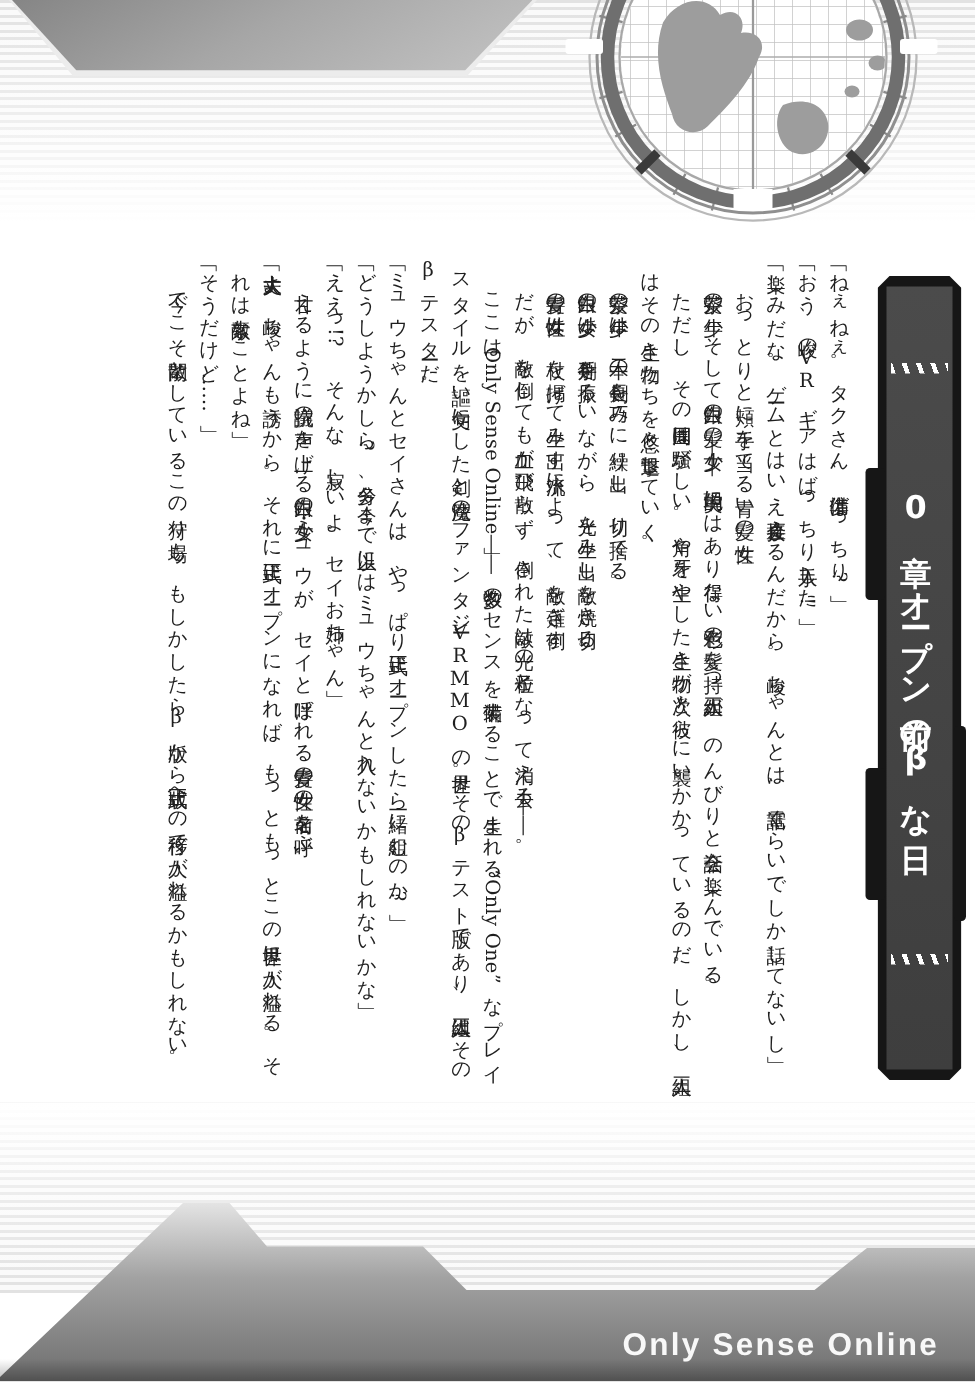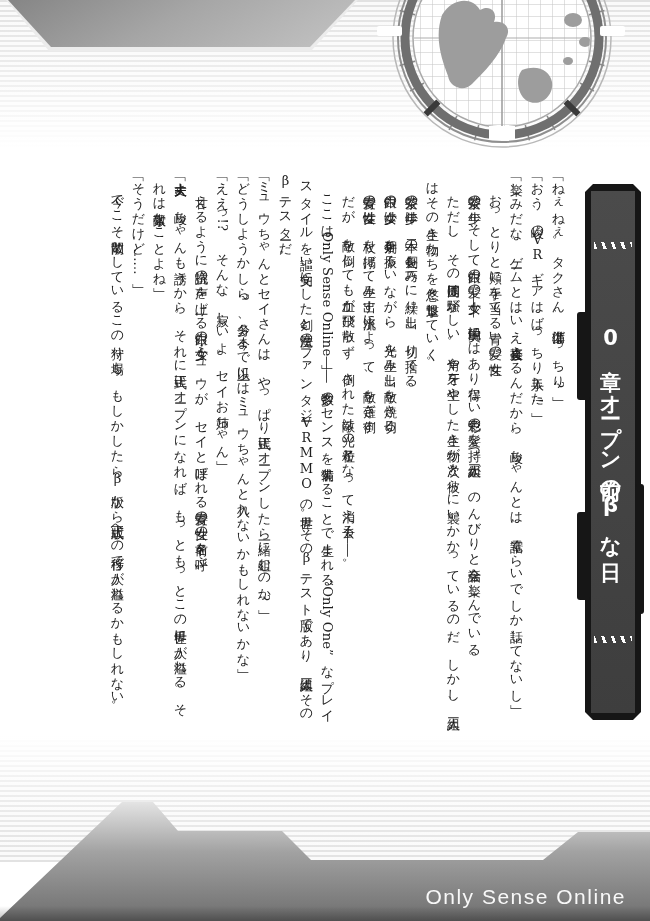--- a/index.html
+++ b/index.html
@@ -82,21 +82,21 @@
     clip-path:polygon(0 123px,122px 7px,153px 7px,178px 36px,282px 36px,311px 65px,543px 65px,578px 37px,650px 37px,650px 126px,0 126px);
     background:linear-gradient(to bottom,#ededed 0%,#a2a2a2 45%,#6e6e6e 100%);
     filter:drop-shadow(0 -3px 3px rgba(0,0,0,.30));
   }
   .footer-bottom-band {
     position:absolute; left:0; bottom:0; width:650px; height:15px;
     background:linear-gradient(rgba(0,0,0,0),rgba(0,0,0,.28));
   }
   .footer-logo {
     position:absolute; right:24px; bottom:12px;
-    color:#ffffff; font-size:21px; letter-spacing:1.5px; font-weight:400;
+    color:#ffffff; font-size:21px; letter-spacing:1.5px; font-weight:700;
     font-family:"Liberation Sans","DejaVu Sans",sans-serif; opacity:.95;
   }
 </style>
 </head>
 <body>
 
 <div class="stripes-top"></div>
 <div class="stripes-bottom"></div>
 
 <div class="top-plate">

